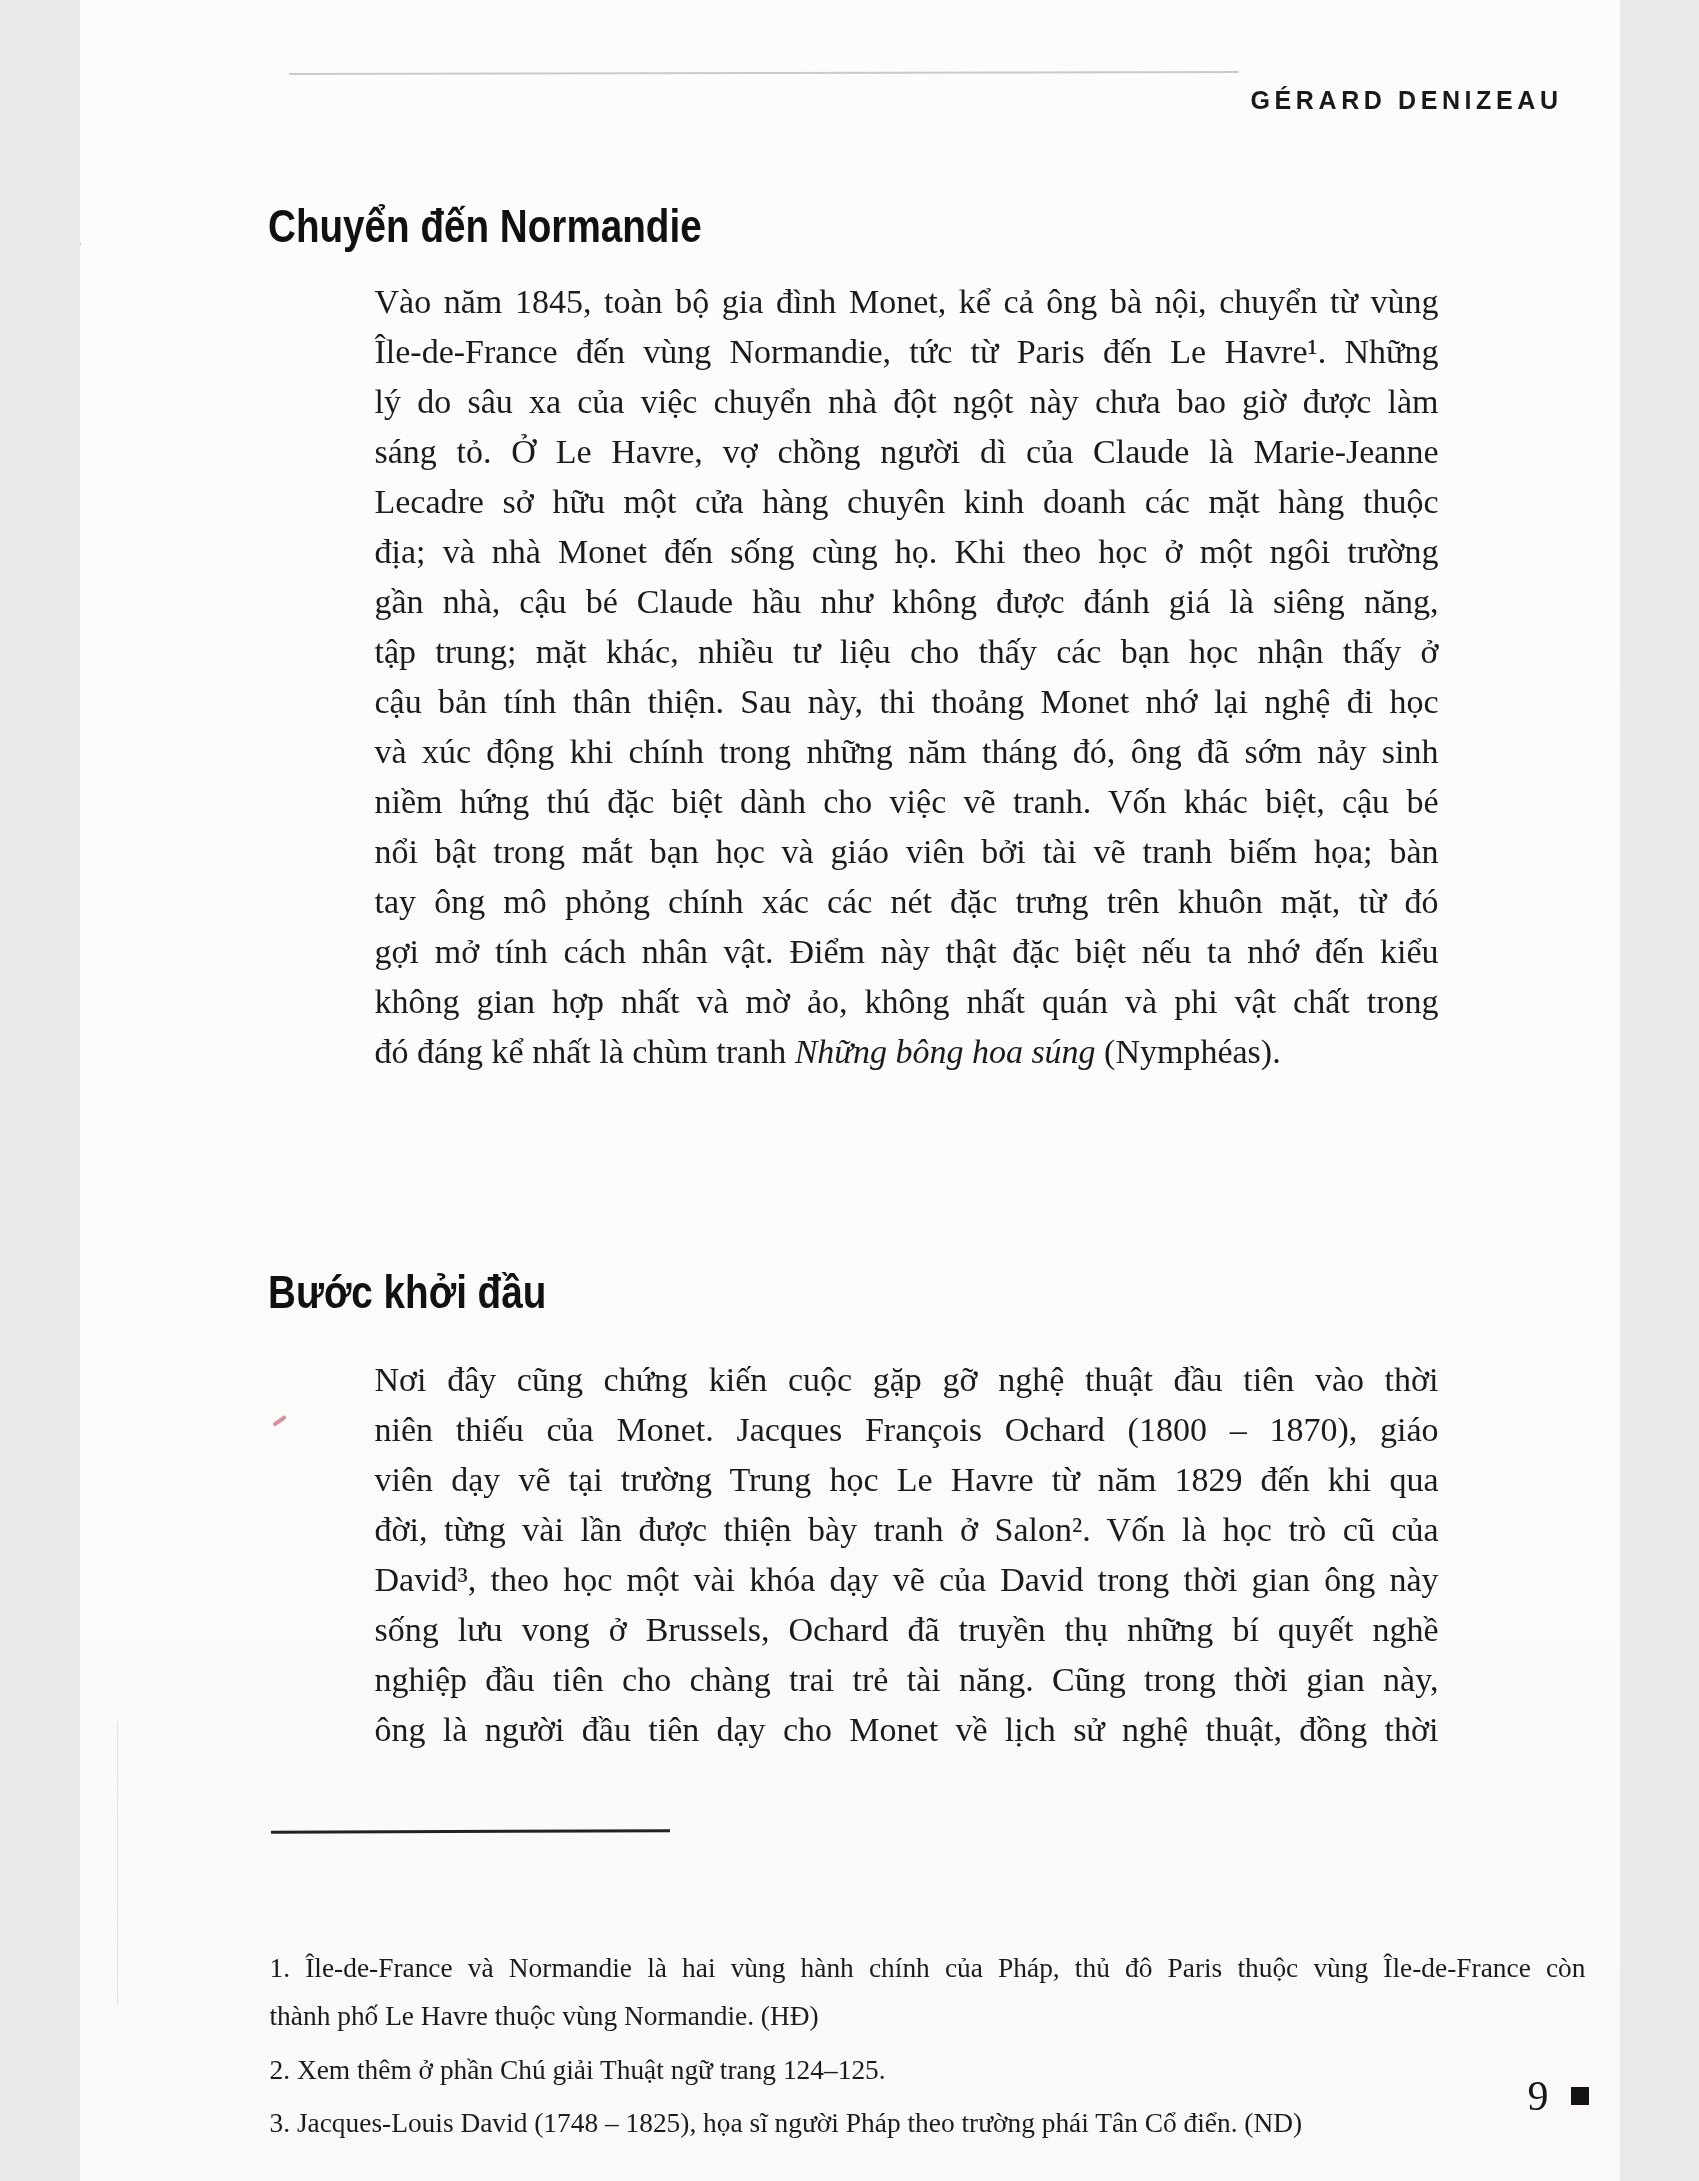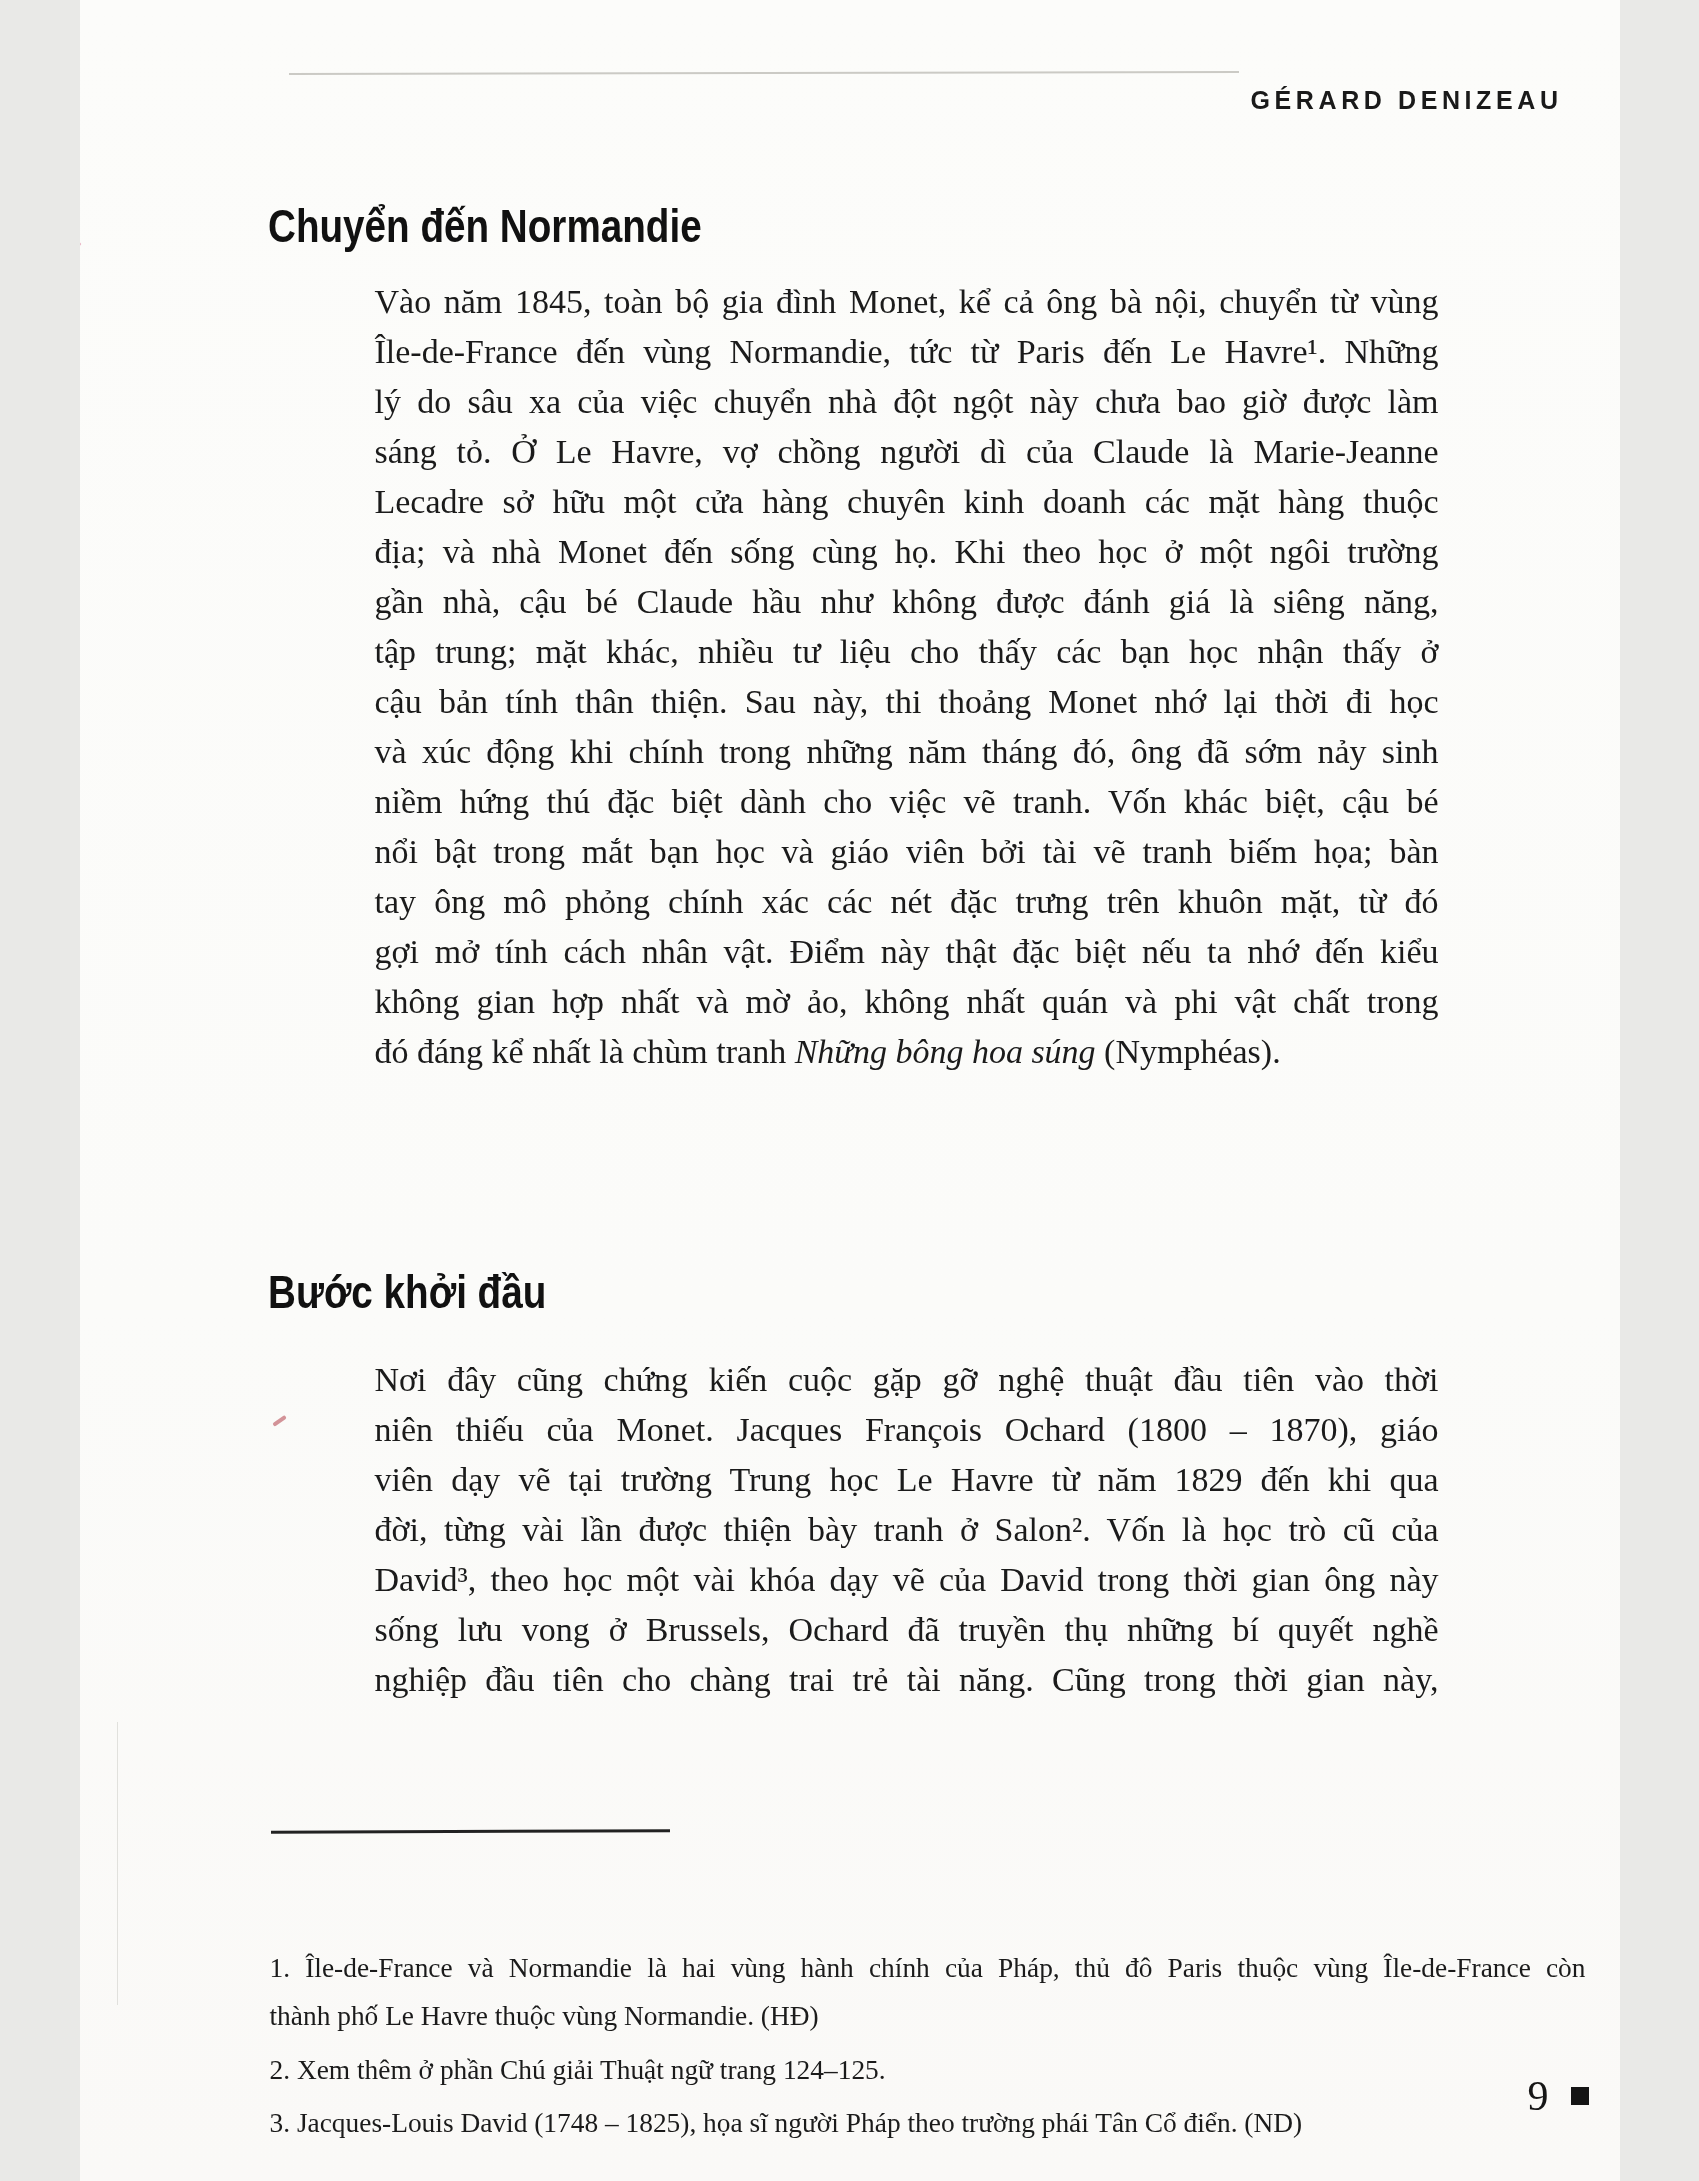--- a/index.html
+++ b/index.html
@@ -89,21 +89,21 @@
 
   <div class="body-par p1pos">
       <div class="line"><span>Vào năm 1845, toàn bộ gia đình Monet, kể cả ông bà nội, chuyển từ vùng</span></div>
       <div class="line"><span>Île-de-France đến vùng Normandie, tức từ Paris đến Le Havre¹. Những</span></div>
       <div class="line"><span>lý do sâu xa của việc chuyển nhà đột ngột này chưa bao giờ được làm</span></div>
       <div class="line"><span>sáng tỏ. Ở Le Havre, vợ chồng người dì của Claude là Marie-Jeanne</span></div>
       <div class="line"><span>Lecadre sở hữu một cửa hàng chuyên kinh doanh các mặt hàng thuộc</span></div>
       <div class="line"><span>địa; và nhà Monet đến sống cùng họ. Khi theo học ở một ngôi trường</span></div>
       <div class="line"><span>gần nhà, cậu bé Claude hầu như không được đánh giá là siêng năng,</span></div>
       <div class="line"><span>tập trung; mặt khác, nhiều tư liệu cho thấy các bạn học nhận thấy ở</span></div>
-      <div class="line"><span>cậu bản tính thân thiện. Sau này, thi thoảng Monet nhớ lại thời đi học</span></div>
+      <div class="line"><span>cậu bản tính thân thiện. Sau này, thi thoảng Monet nhớ lại nghệ đi học</span></div>
       <div class="line"><span>và xúc động khi chính trong những năm tháng đó, ông đã sớm nảy sinh</span></div>
       <div class="line"><span>niềm hứng thú đặc biệt dành cho việc vẽ tranh. Vốn khác biệt, cậu bé</span></div>
       <div class="line"><span>nổi bật trong mắt bạn học và giáo viên bởi tài vẽ tranh biếm họa; bàn</span></div>
       <div class="line"><span>tay ông mô phỏng chính xác các nét đặc trưng trên khuôn mặt, từ đó</span></div>
       <div class="line"><span>gợi mở tính cách nhân vật. Điểm này thật đặc biệt nếu ta nhớ đến kiểu</span></div>
       <div class="line"><span>không gian hợp nhất và mờ ảo, không nhất quán và phi vật chất trong</span></div>
       <div class="line last"><span>đó đáng kể nhất là chùm tranh </span><span class="italic">Những bông hoa súng</span><span> (Nymphéas).</span></div>
     </div>
 
   <h2 class="sec-heading h2pos">Bước khởi đầu</h2>
@@ -111,20 +111,21 @@
   <div class="red-dash"></div>
 
   <div class="body-par p2pos">
       <div class="line"><span>Nơi đây cũng chứng kiến cuộc gặp gỡ nghệ thuật đầu tiên vào thời</span></div>
       <div class="line"><span>niên thiếu của Monet. Jacques François Ochard (1800 – 1870), giáo</span></div>
       <div class="line"><span>viên dạy vẽ tại trường Trung học Le Havre từ năm 1829 đến khi qua</span></div>
       <div class="line"><span>đời, từng vài lần được thiện bày tranh ở Salon². Vốn là học trò cũ của</span></div>
       <div class="line"><span>David³, theo học một vài khóa dạy vẽ của David trong thời gian ông này</span></div>
       <div class="line"><span>sống lưu vong ở Brussels, Ochard đã truyền thụ những bí quyết nghề</span></div>
       <div class="line"><span>nghiệp đầu tiên cho chàng trai trẻ tài năng. Cũng trong thời gian này,</span></div>
+      <div class="line"><span>ông là người đầu tiên dạy cho Monet về lịch sử nghệ thuật, đồng thời</span></div>
     </div>
 
   <div class="faint-vline"></div>
 
   <div class="fn-rule"></div>
 
   <div class="footnotes">
       <div class="footnote">
         <div class="line"><span>1. Île-de-France và Normandie là hai vùng hành chính của Pháp, thủ đô Paris thuộc vùng Île-de-France còn</span></div>
         <div class="line last"><span>thành phố Le Havre thuộc vùng Normandie. (HĐ)</span></div>

